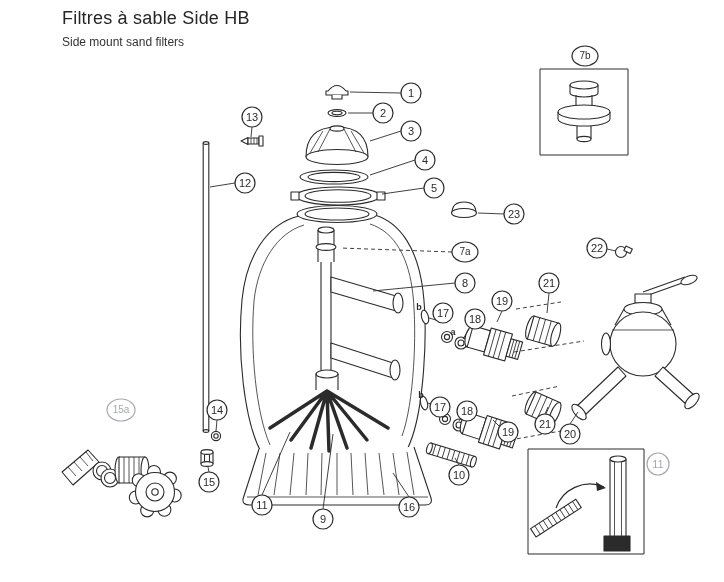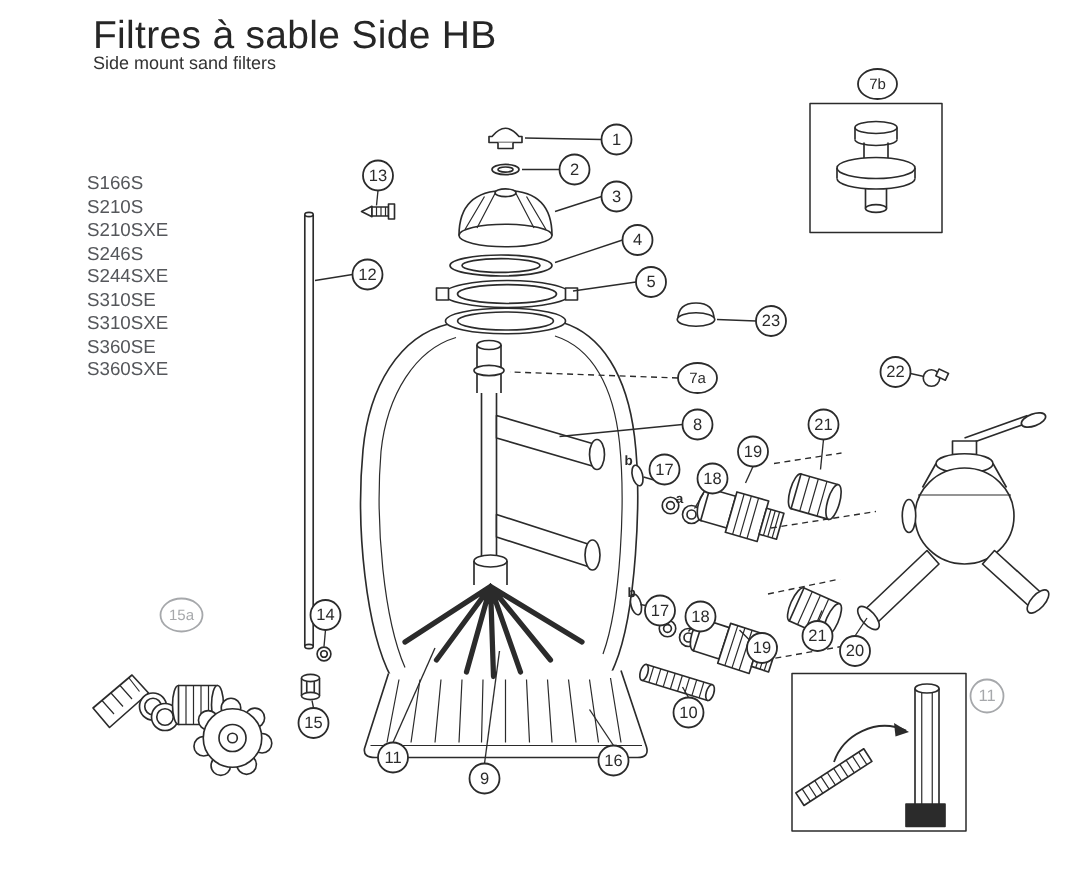--- a/index.html
+++ b/index.html
@@ -1,20 +1,20 @@
 <!DOCTYPE html>
 <html><head>
 <meta charset="utf-8">
 <style>
   html,body{margin:0;padding:0;background:#fff;}
   .page{
     position:relative;width:724px;height:582px;background:#fff;
     font-family:"Liberation Sans",sans-serif;overflow:hidden;color:#2b2b2b;
   }
-  .title{position:absolute;left:62px;top:8px;font-size:26px;font-weight:500;letter-spacing:.2px;color:#262626;}
+  .title{position:absolute;left:62px;top:8px;font-size:18px;font-weight:500;letter-spacing:.2px;color:#262626;}
   .subtitle{position:absolute;left:62px;top:35px;font-size:12px;color:#333;}
   .models{position:absolute;left:58px;top:115px;font-size:12.5px;line-height:15.5px;color:#55575b;}
   .models div{white-space:nowrap;}
   svg.diagram{position:absolute;left:0;top:0;width:724px;height:582px;}
   svg .art{stroke:#2b2b2b;stroke-width:1.1;fill:none;stroke-linejoin:round;}
   svg .thin{stroke-width:0.8;}
   svg .ld{stroke:#2b2b2b;stroke-width:0.9;fill:none;}
   .co circle,.co ellipse{fill:#fff;stroke:#2b2b2b;stroke-width:1.2;}
   .co text{font-family:"Liberation Sans",sans-serif;font-size:11px;font-weight:400;fill:#2b2b2b;text-anchor:middle;}
   .co.wide text{font-size:10px;}
@@ -23,31 +23,20 @@
   .letter{font-family:"Liberation Sans",sans-serif;font-size:9px;font-weight:700;fill:#2b2b2b;text-anchor:middle;}
 </style>
 </head>
 <body>
 
 <div class="page">
 
   <div class="title">Filtres à sable Side HB</div>
   <div class="subtitle">Side mount sand filters</div>
 
-  <div class="models">
-    <div>S166S</div>
-    <div>S210S</div>
-    <div>S210SXE</div>
-    <div>S246S</div>
-    <div>S244SXE</div>
-    <div>S310SE</div>
-    <div>S310SXE</div>
-    <div>S360SE</div>
-    <div>S360SXE</div>
-  </div>
 
   <svg class="diagram" viewBox="0 0 724 582">
 
     <g class="art">
 
       <g>
         <path d="M328 91 Q337 80 346 91 L348 91 L348 95 L326 95 L326 91 Z" fill="#fff"></path>
         <path d="M332 95 L332 99 L342 99 L342 95" fill="#fff"></path>
       </g>
       <g>

